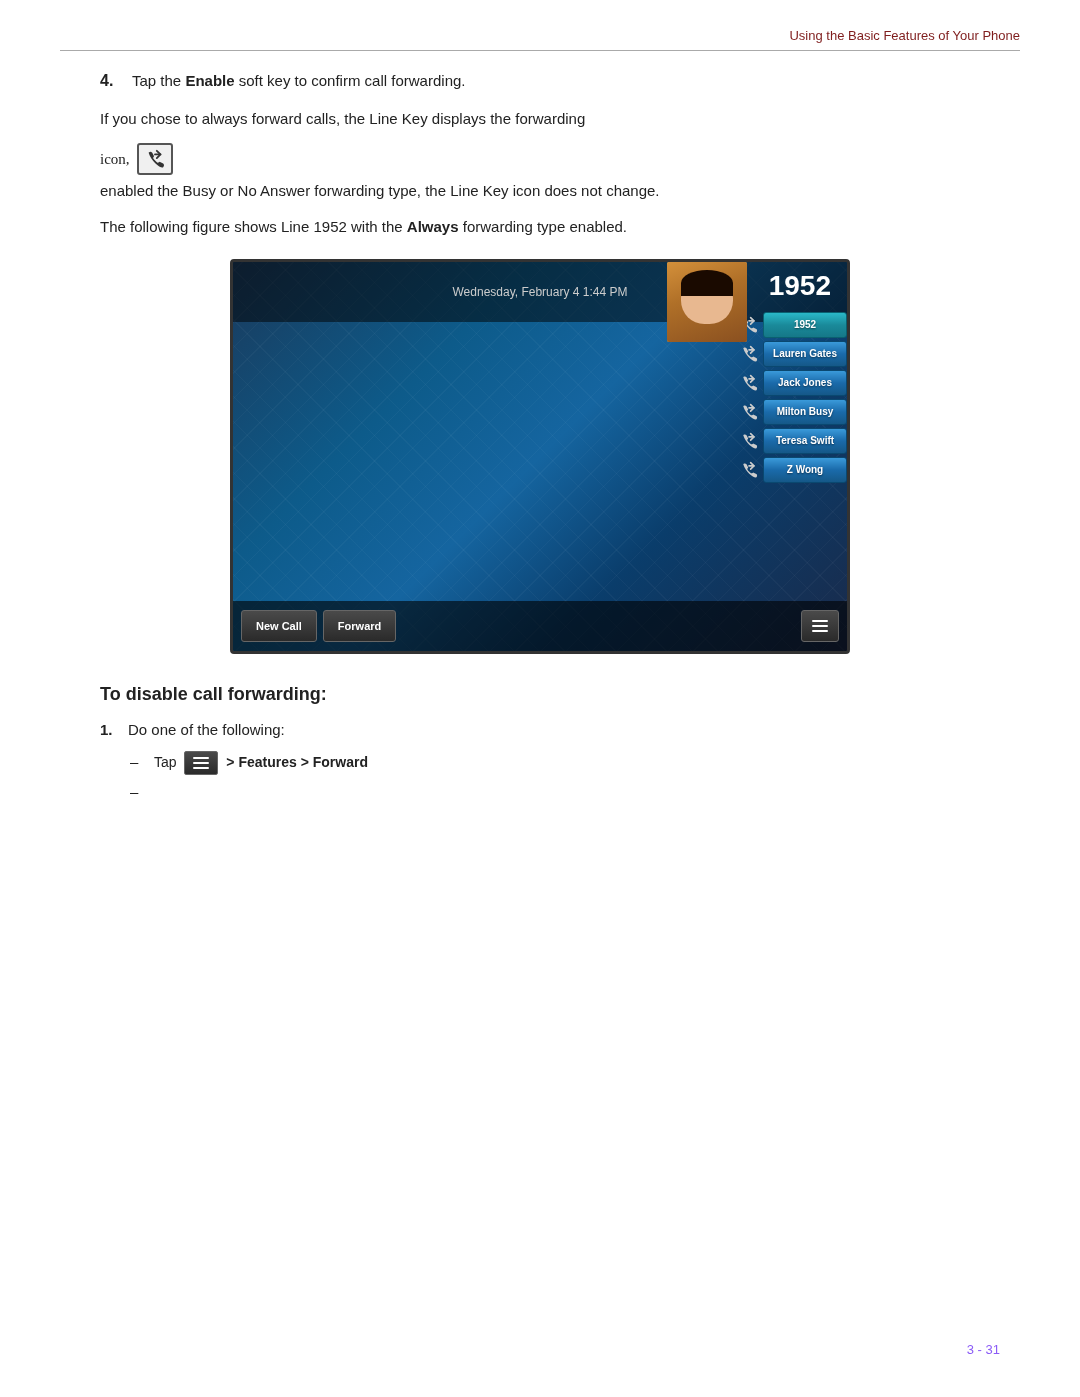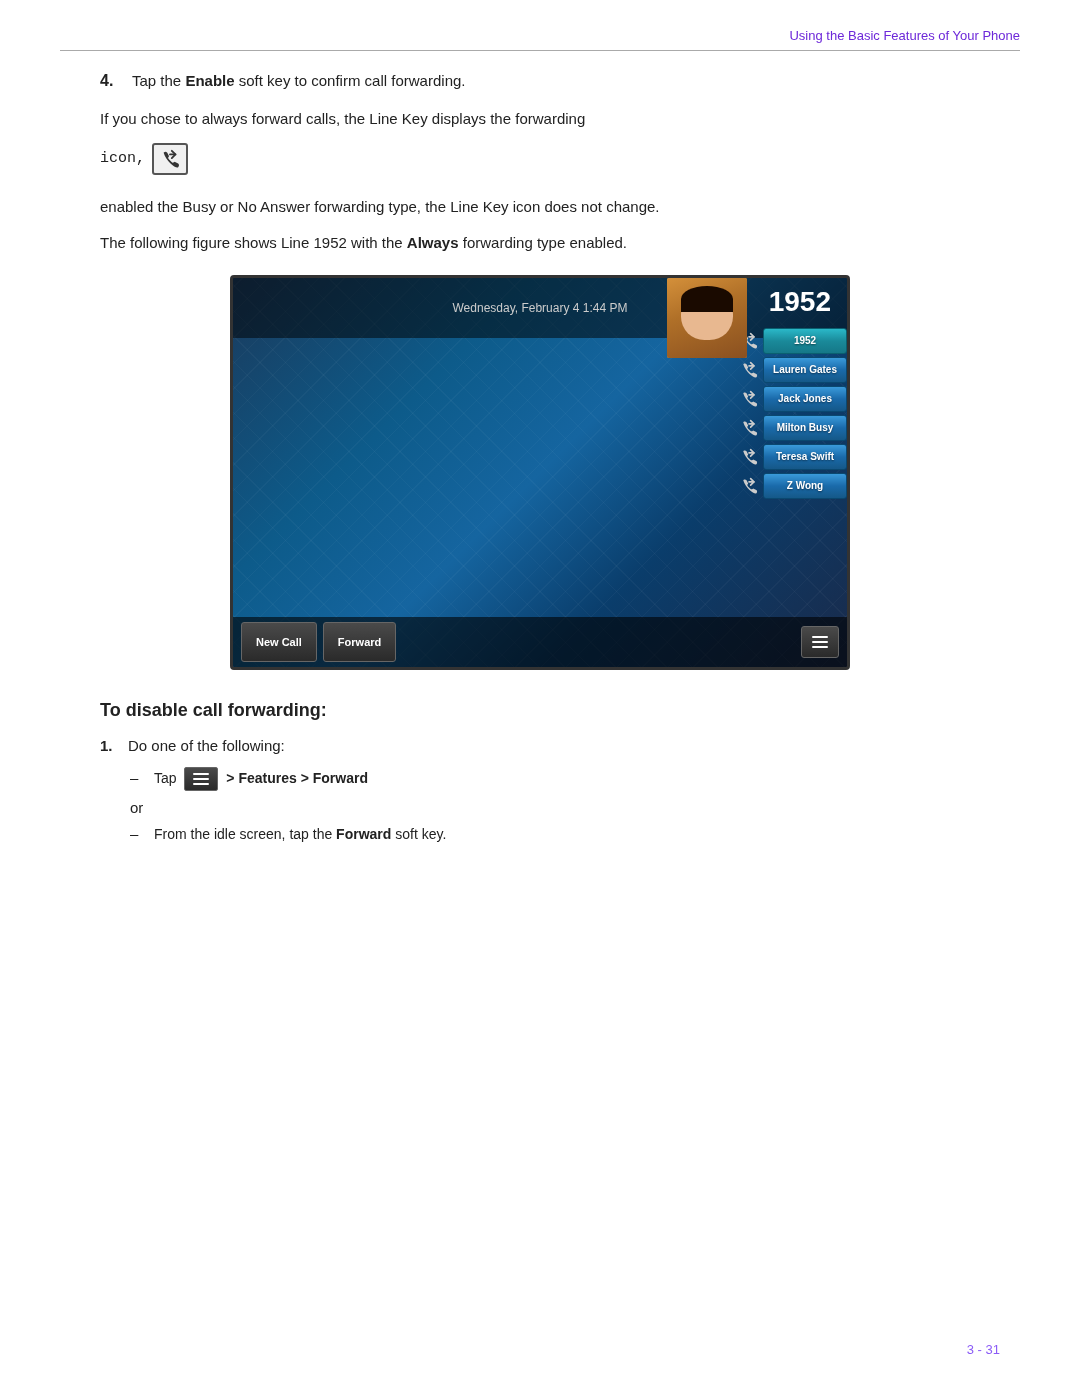--- a/index.html
+++ b/index.html
@@ -11,21 +11,21 @@
       font-size: 16px;
       color: #222;
       position: relative;
     }
 
     .page-header {
       position: absolute;
       top: 28px;
       right: 60px;
       font-size: 13px;
-      color: #6d28d9;
+      color: #7f1d1d;
       font-family: Arial, sans-serif;
     }
 
     .header-line {
       position: absolute;
       top: 50px;
       left: 60px;
       right: 60px;
       height: 1px;
       background: #aaa;
@@ -54,24 +54,24 @@
 
     .step-text {
       font-family: Arial, sans-serif;
       font-size: 15px;
       line-height: 1.5;
     }
 
     .step-text b { font-weight: bold; }
 
     .body-para {
-      font-family: Liberation Mono, monospace;
+      font-family: Liberation Serif, serif;
       font-size: 15px;
       line-height: 1.6;
-      margin-bottom: 20px;
+      margin-bottom: 4px;
       display: flex;
       align-items: center;
       flex-wrap: wrap;
       gap: 3px;
     }
 
     .body-para b { font-weight: bold; }
 
     .fwd-icon-inline {
       display: inline-flex;
@@ -272,21 +272,21 @@
       right: 0;
       height: 50px;
       background: rgba(0,0,0,0.6);
       display: flex;
       align-items: center;
       padding: 0 8px;
       gap: 6px;
     }
 
     .soft-key {
-      height: 40px;
+      height: 32px;
       padding: 0 14px;
       background: linear-gradient(180deg, #4a4a4a 0%, #2a2a2a 100%);
       border: 1px solid #666;
       border-radius: 3px;
       color: #fff;
       font-family: Arial, sans-serif;
       font-size: 11px;
       font-weight: bold;
       display: flex;
       align-items: center;
@@ -563,26 +563,22 @@
           <svg viewBox="0 0 18 14" fill="none">
             <rect x="1" y="1" width="16" height="2" fill="#fff" rx="1"></rect>
             <rect x="1" y="6" width="16" height="2" fill="#fff" rx="1"></rect>
             <rect x="1" y="11" width="16" height="2" fill="#fff" rx="1"></rect>
           </svg>
         </span>
         <b>&gt; Features &gt; Forward</b>
       </span>
     </div>
 
-    <div class="or-text">or</div>
 
     <div class="bullet-item">
       <span class="bullet-dash">–</span>
-      <span class="bullet-text">
-        From the idle screen, tap the <b>Forward</b> soft key.
-      </span>
     </div>
 
   </div>
 
 </div>
 
 <div class="page-number">3 - 31</div>
 
 </body></html>

